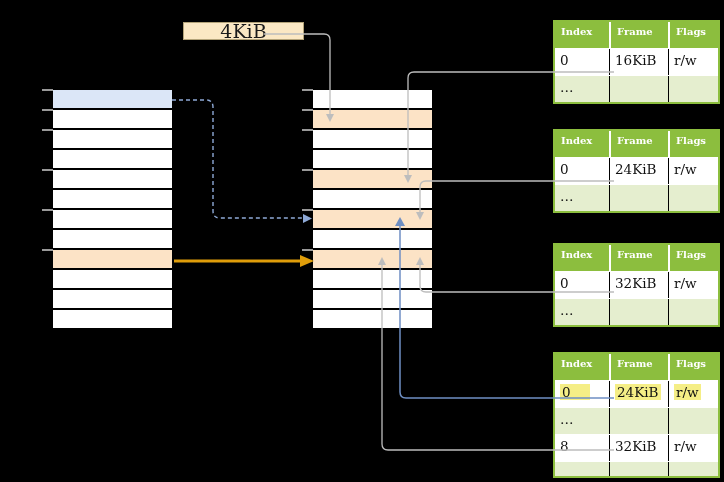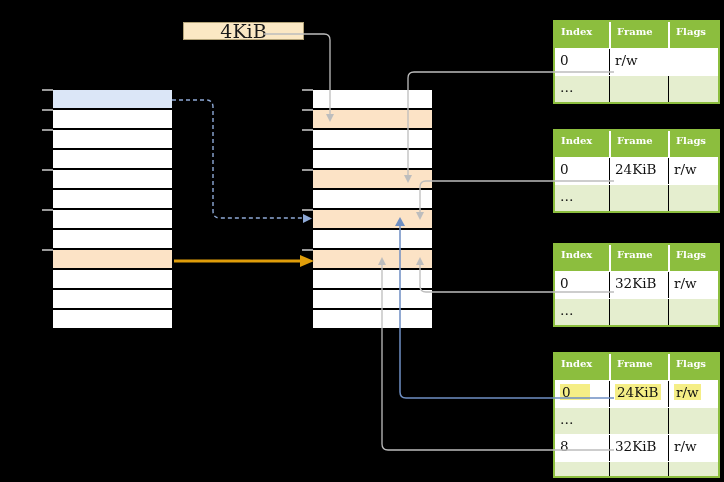--- a/index.html
+++ b/index.html
@@ -112,20 +112,21 @@
 
   <div id="ftables">
       <div class="ftable" style="top: 20px;">
         <div class="fhead">
           <div class="hcell">Index</div>
           <div class="hcell">Frame</div>
           <div class="hcell">Flags</div>
         </div>
         <div class="frow">
           <div class="bcell">0</div>
+          <div class="bcell">16KiB</div>
           <div class="bcell">r/w</div>
         </div>
         <div class="frow ellipsis">
           <div class="bcell">…</div>
           <div class="bcell"></div>
           <div class="bcell"></div>
         </div>
       </div>
       <div class="ftable" style="top: 129px;">
         <div class="fhead">

